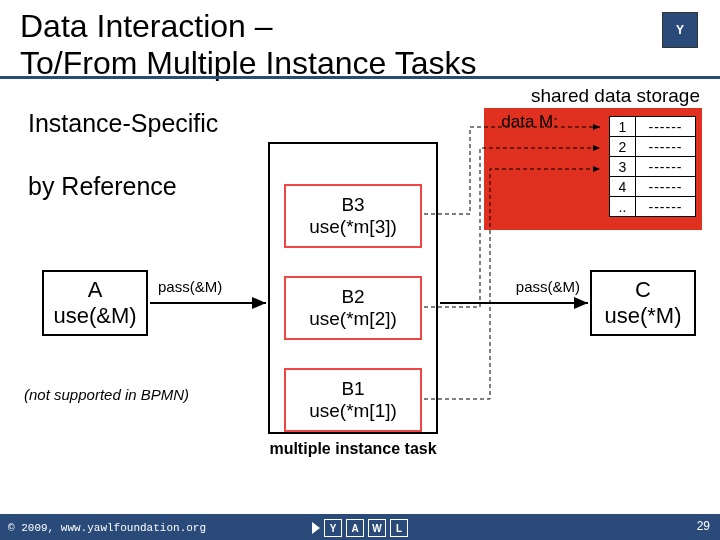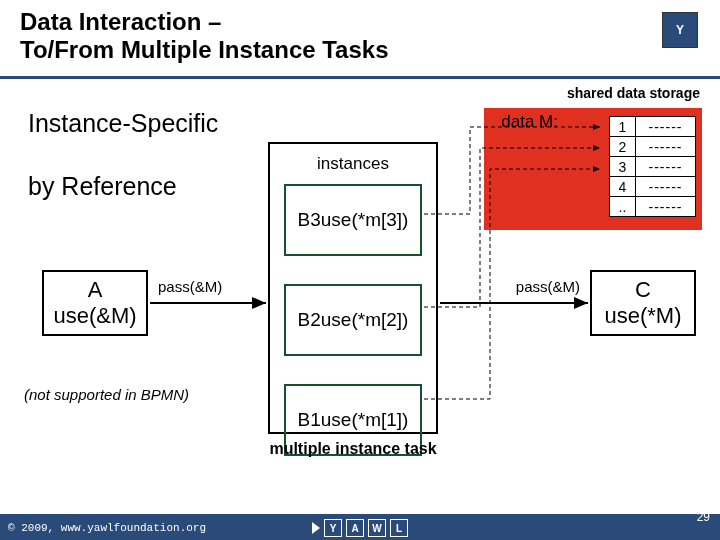--- a/index.html
+++ b/index.html
@@ -1,44 +1,44 @@
 <!DOCTYPE html>
 <html><head>
 <meta charset="utf-8">
 <style>
   * { box-sizing: border-box; margin: 0; padding: 0; }
   body { width: 720px; height: 540px; font-family: Arial, Helvetica, sans-serif; background: #fff; position: relative; overflow: hidden; }
   .slide { width: 720px; height: 540px; position: relative; }
-  .title { position: absolute; left: 20px; top: 8px; font-size: 24px; font-weight: bold; width: 500px; line-height: 1.15; }
+  .title { position: absolute; left: 20px; top: 8px; font-size: 32px; font-weight: normal; width: 500px; line-height: 1.15; }
   .title-underline { position: absolute; left: 0; top: 76px; width: 720px; border-top: 3px solid #2a4a7a; }
   .logo-top { position: absolute; right: 22px; top: 12px; width: 36px; height: 36px; background:#2a4a7a; border:1px solid #333; display:flex; align-items:center; justify-content:center; color:#fff; font-size:12px; font-weight:bold; }
-  .shared-label { position: absolute; right: 20px; top: 85px; font-size: 14px; font-weight: bold; }
+  .shared-label { position: absolute; right: 20px; top: 85px; font-size: 19px; font-weight: normal; }
   .subtitle { position: absolute; left: 28px; top: 108px; font-size: 25px; line-height: 1.25; }
   .red-box { position: absolute; right: 18px; top: 108px; width: 218px; height: 122px; background: #e03020; }
   .array-label { position: absolute; right: 162px; top: 112px; font-size: 17px; color: #000; font-weight: normal; }
   .table { position: absolute; right: 24px; top: 116px; border-collapse: collapse; background: #fff; }
   .table td { border: 1px solid #000; font-size: 14px; text-align: center; padding: 0 6px; height: 20px; }
   .table td.col1 { width: 26px; }
   .table td.col2 { width: 60px; letter-spacing: 1px; }
   .node { position: absolute; border: 2px solid #000; background: #fff; text-align: center; display: flex; flex-direction: column; justify-content: center; font-size: 18px; line-height: 1.2; }
   .nodeA { left: 42px; top: 270px; width: 106px; height: 66px; font-size: 22px; }
   .nodeC { right: 24px; top: 270px; width: 106px; height: 66px; font-size: 22px; }
   .mi-box { position: absolute; left: 268px; top: 142px; width: 170px; height: 292px; border: 2px solid #000; background:#fff; }
   .mi-inst-label { position:absolute; left:0; right:0; top:10px; text-align:center; font-size:17px; }
   .b-stack { position:absolute; left:14px; top:40px; right:14px; }
-  .b-node { border:2px solid #14532d; height:72px; display:flex; align-items:center; justify-content:center; font-size:19px; line-height:1.15; }
+  .b-node { border:2px solid #ef4444; height:64px; display:flex; flex-direction:column; align-items:center; justify-content:center; font-size:19px; line-height:1.15; }
   .gap { height: 28px; }
   .mi-caption { position: absolute; left:250px; top:440px; width:206px; text-align:center; font-size:16px; font-weight:bold; }
   .passL { position:absolute; left:158px; top:278px; font-size:15px; }
   .passR { position:absolute; right:140px; top:278px; font-size:15px; }
   .bpmn { position:absolute; left:24px; top:386px; font-size:15px; font-style:italic; }
   svg.lines { position:absolute; left:0; top:0; width:720px; height:540px; pointer-events:none; }
   .footer { position:absolute; left:0; bottom:0; width:720px; height:26px; background:#2a4a7a; }
   .footer-text { position:absolute; left:8px; bottom:6px; font-size:11px; color:#fff;font-family:Liberation Mono, monospace; }
-  .page-num { position:absolute; right:10px; bottom:16px; font-size:12px; color:#fff;margin-left:42px; }
+  .page-num { position:absolute; right:10px; bottom:7px; font-size:12px; color:#fff;margin-left:42px; }
   .footer-icons { position:absolute; left:50%; transform:translateX(-50%); bottom:3px; display:flex; gap:4px; align-items:center; }
   .fi { width:18px; height:18px; border:1px solid #fff; display:flex; align-items:center; justify-content:center; color:#fff; font-size:10px; font-weight:bold; }
   .tri { width:0; height:0; border-top:6px solid transparent; border-bottom:6px solid transparent; border-left:8px solid #fff; }
 </style>
 </head>
 <body>
 <div class="slide">
 
 <div class="title">
   <span>Data Interaction –</span><br>
@@ -78,21 +78,20 @@
           <td class="col2">------</td>
         </tr>
   <tr>
           <td class="col1">..</td>
           <td class="col2">------</td>
         </tr>
 </tbody>
     </table>
 
 <div class="mi-box">
-  <div class="mi-inst-label">instances</div>
   <div class="b-stack">
     <div class="b-node">
       <span>B3</span>
       <span>use(*m[3])</span>
     </div>
     <div class="gap"></div>
     <div class="b-node">
       <span>B2</span>
       <span>use(*m[2])</span>
     </div>

